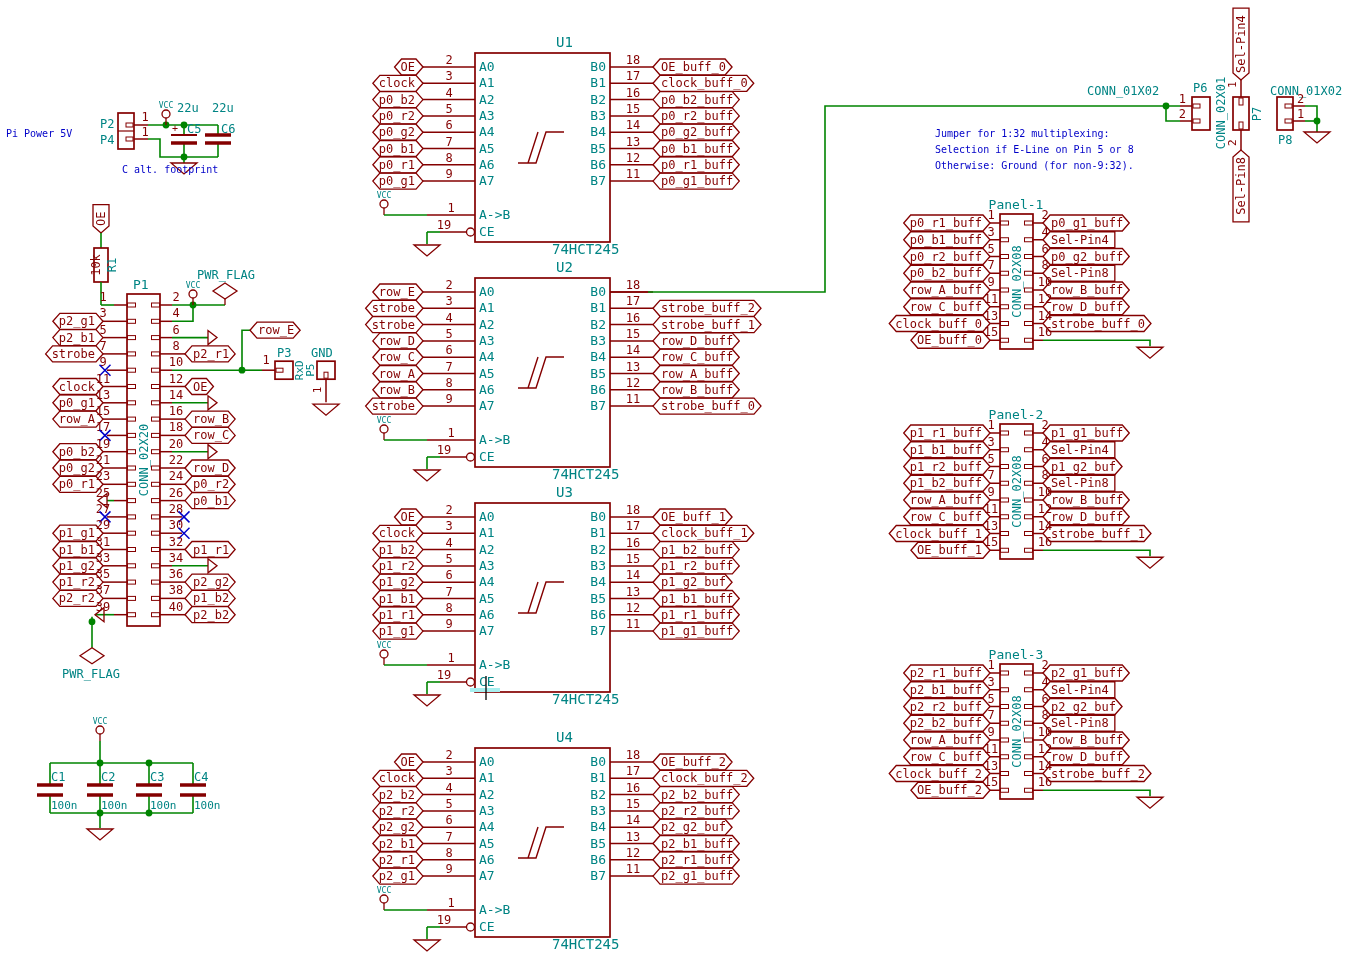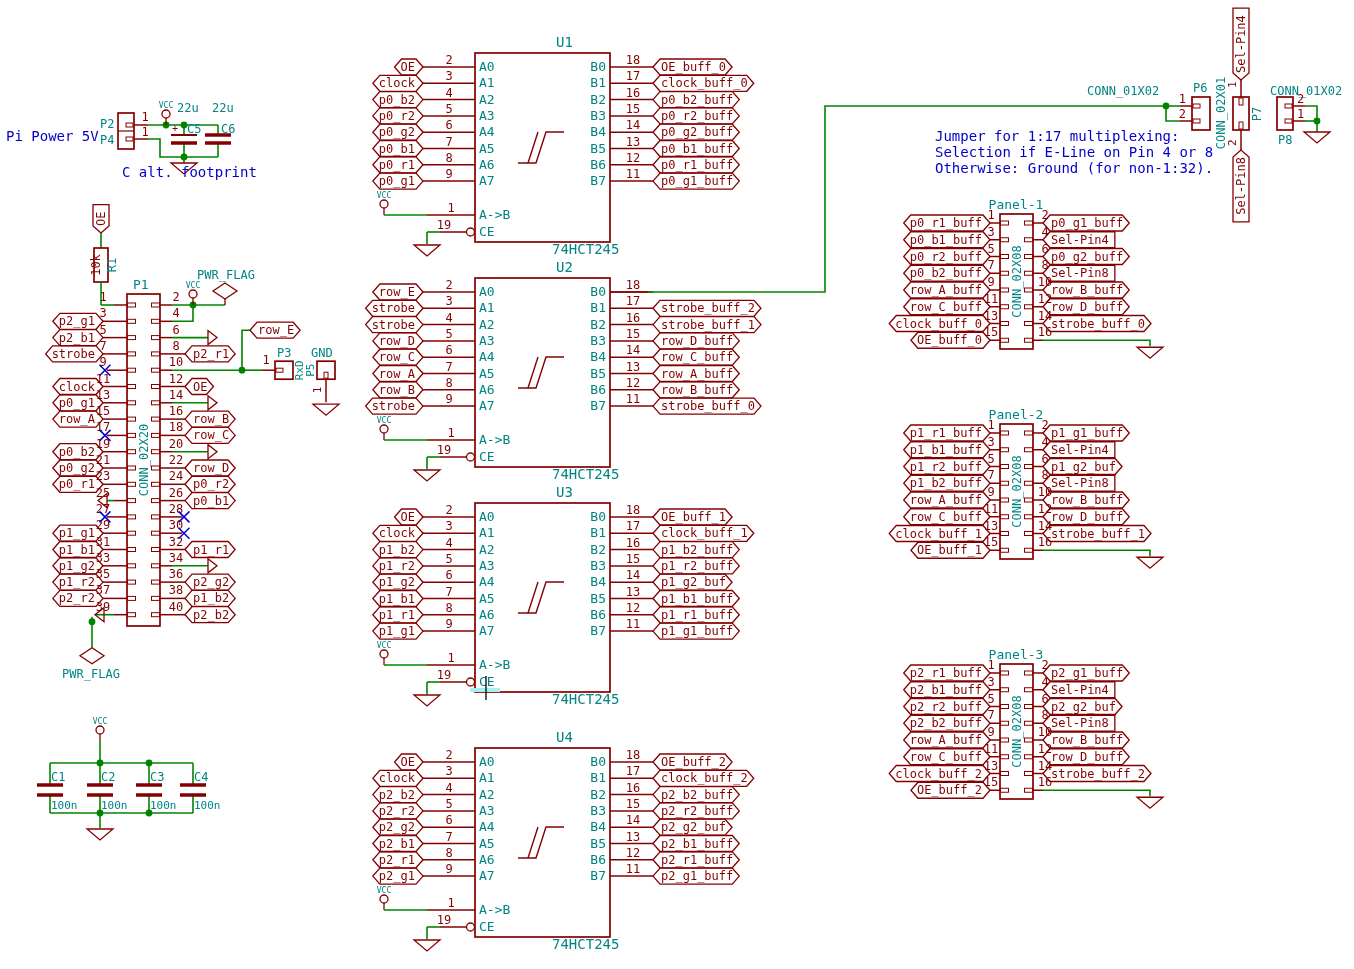--- a/index.html
+++ b/index.html
@@ -1,19 +1,19 @@
 <!DOCTYPE html>
 <html><head>
 <meta charset="utf-8">
 <style>
   html,body{margin:0;padding:0;background:#ffffff;}
   #stage{position:relative;width:1354px;height:969px;background:#ffffff;overflow:hidden;
          font-family:"DejaVu Sans Mono","Liberation Mono",monospace;}
   #schem{position:absolute;left:0;top:0;}
-  .note{position:absolute;color:#0000C8;font-size:14px;white-space:pre;
+  .note{position:absolute;color:#0000C8;font-size:10px;white-space:pre;
         font-family:"DejaVu Sans Mono","Liberation Mono",monospace;text-align:center;}
   svg text{font-family:"DejaVu Sans Mono","Liberation Mono",monospace;}
 </style>
 </head>
 <body>
 
 <div id="stage">
   <svg id="schem" width="1354" height="969" viewBox="0 0 1354 969">
       <g>
         <text x="100" y="128" fill="#008484" font-size="12" text-anchor="start">P2</text>
@@ -1311,16 +1311,16 @@
         <line x1="1293" y1="106" x2="1305" y2="106" stroke="#840000" stroke-width="1.5"></line>
         <line x1="1293" y1="121" x2="1305" y2="121" stroke="#840000" stroke-width="1.5"></line>
         <polyline points="1305,106 1317,106 1317,132" fill="none" stroke="#008400" stroke-width="1.6"></polyline>
         <line x1="1305" y1="121" x2="1317" y2="121" stroke="#008400" stroke-width="1.6"></line>
         <circle cx="1317" cy="121" r="3.4" fill="#008400"></circle>
         <polygon points="1304,132 1330,132 1317,143" fill="none" stroke="#840000" stroke-width="1.3"></polygon>
       </g>
     </svg>
   <div class="note" style="left:6px;top:128px">Pi Power 5V</div>
   <div class="note" style="left:122px;top:164px">C alt. footprint</div>
-  <div class="note" style="left:935px;top:128px">Jumper for 1:17 multiplexing:</div>
-  <div class="note" style="left:935px;top:144px">Selection if E-Line on Pin 4 or 8</div>
-  <div class="note" style="left:935px;top:160px">Otherwise: Ground (for non-1:32).</div>
+  <div class="note" style="left:935px;top:128px">Jumper for 1:32 multiplexing:</div>
+  <div class="note" style="left:935px;top:144px">Selection if E-Line on Pin 5 or 8</div>
+  <div class="note" style="left:935px;top:160px">Otherwise: Ground (for non-9:32).</div>
 </div>
 
 </body></html>

